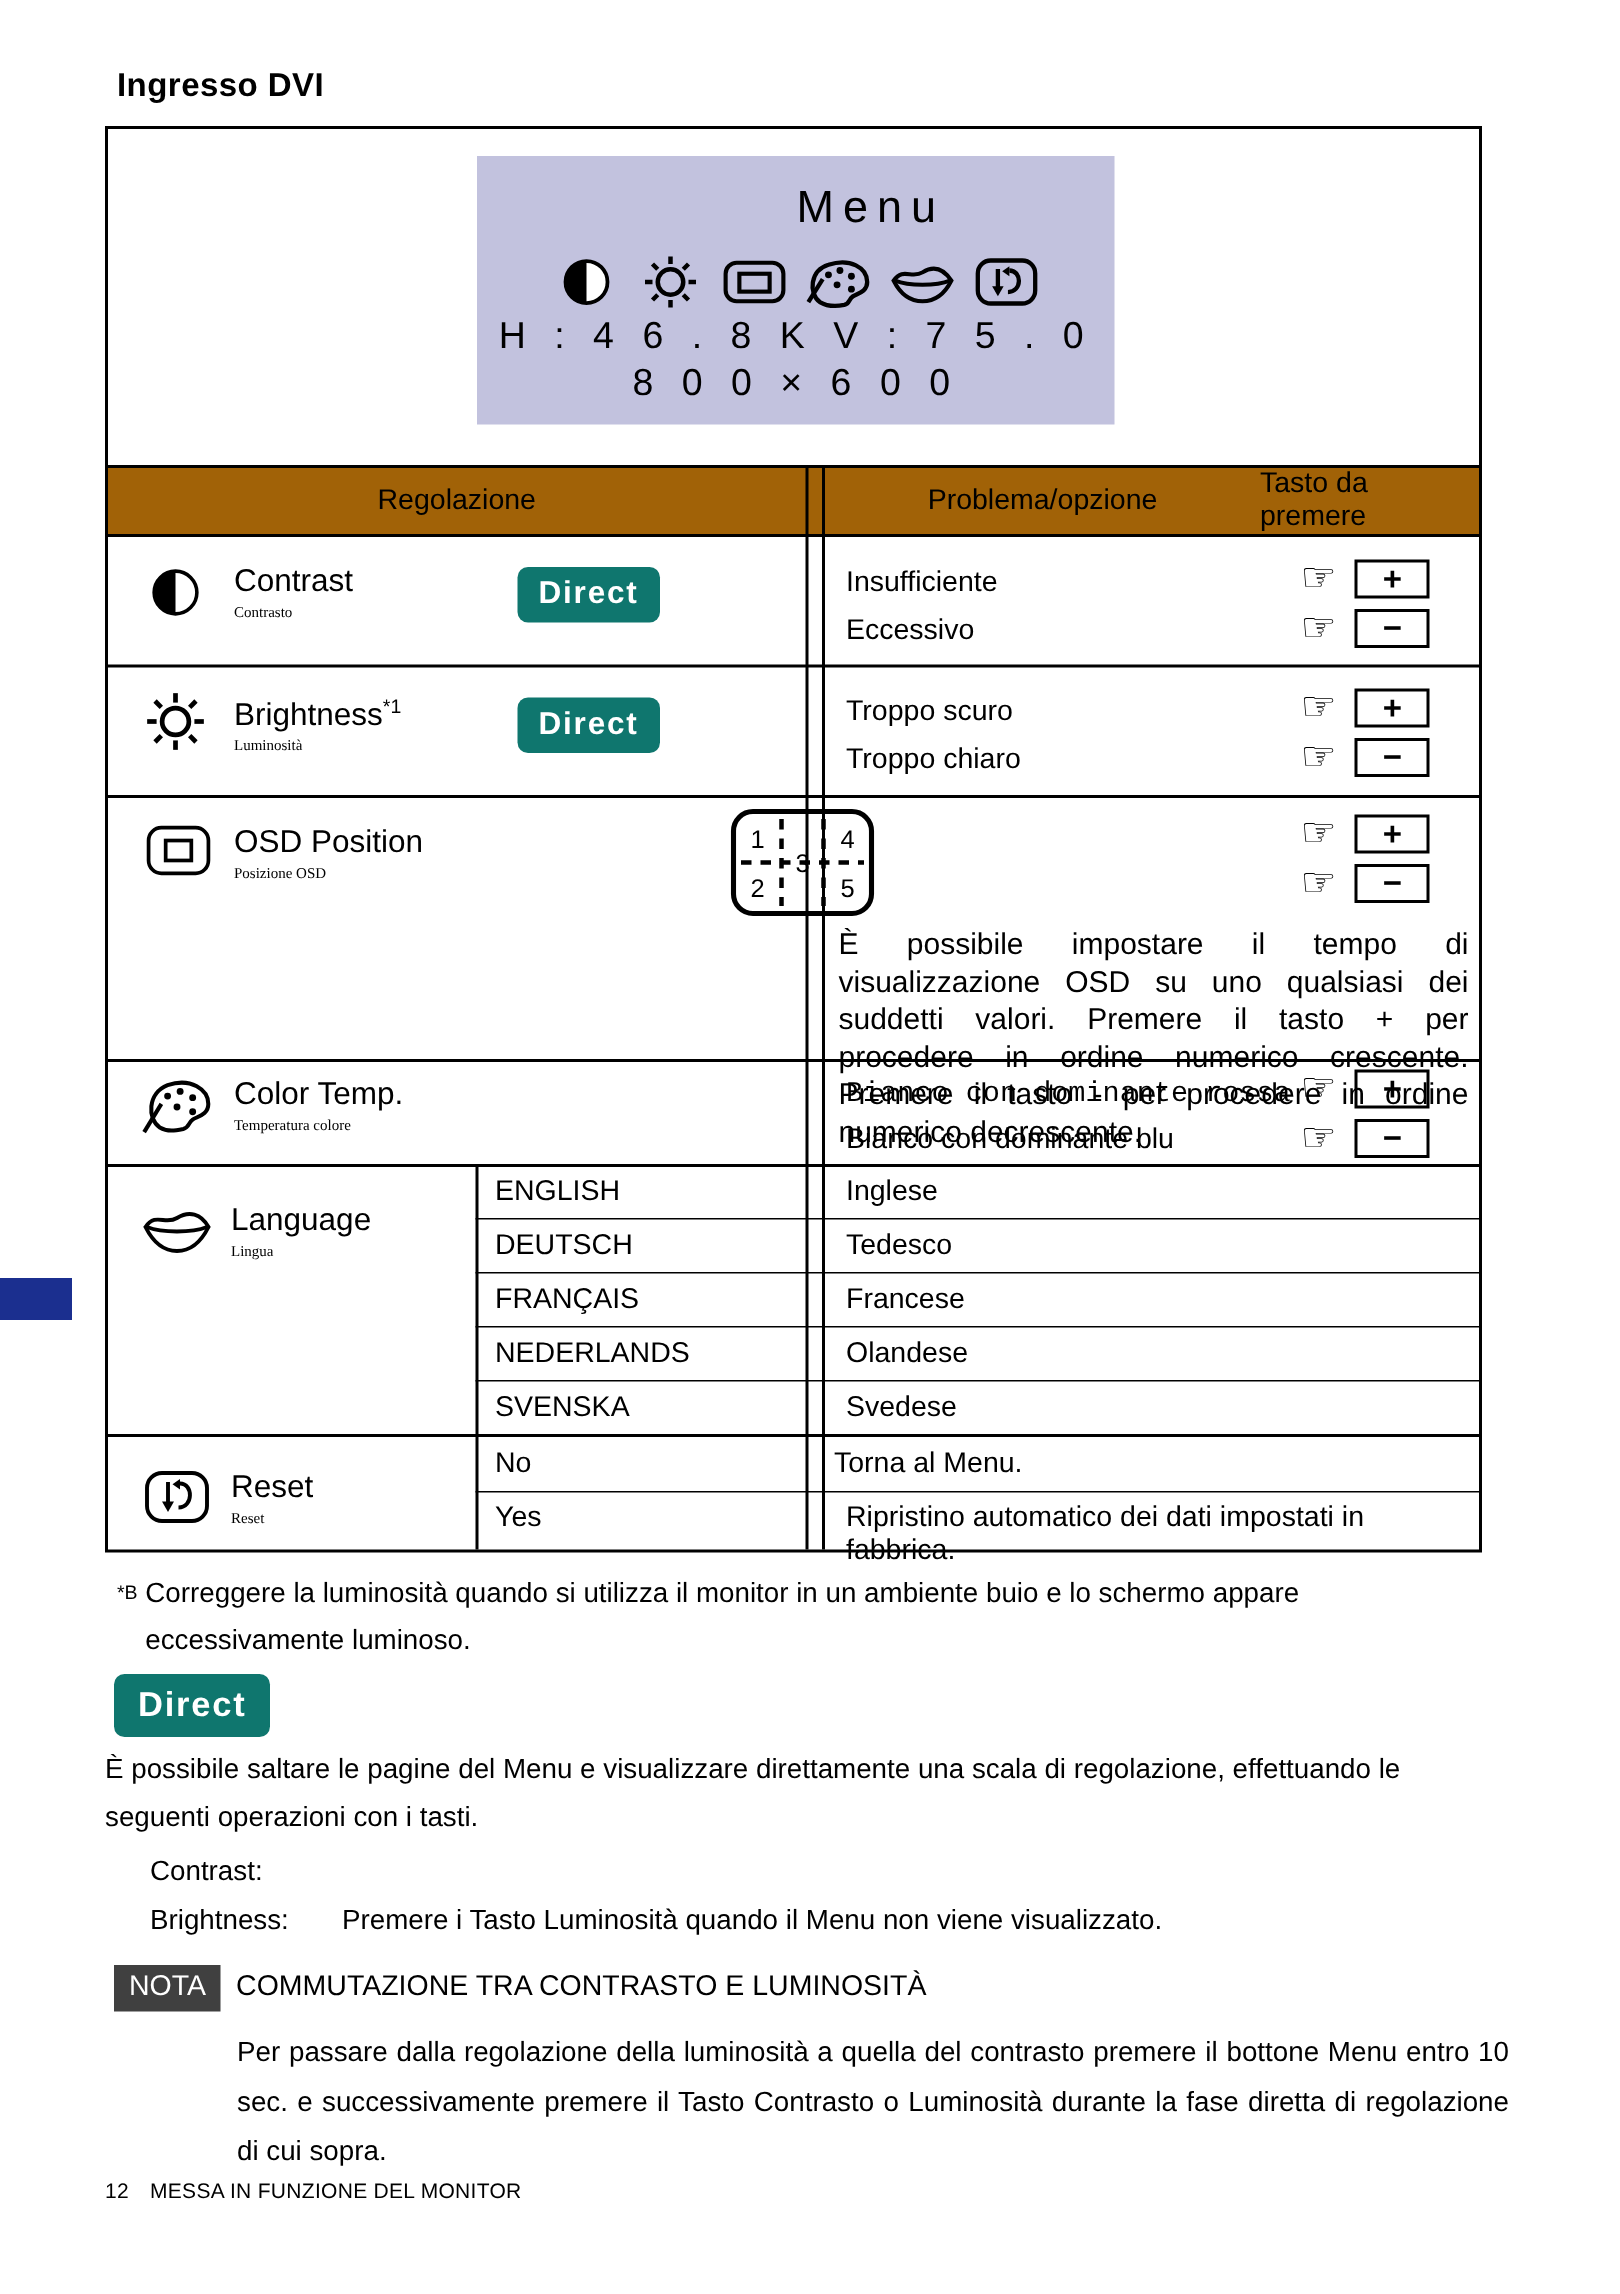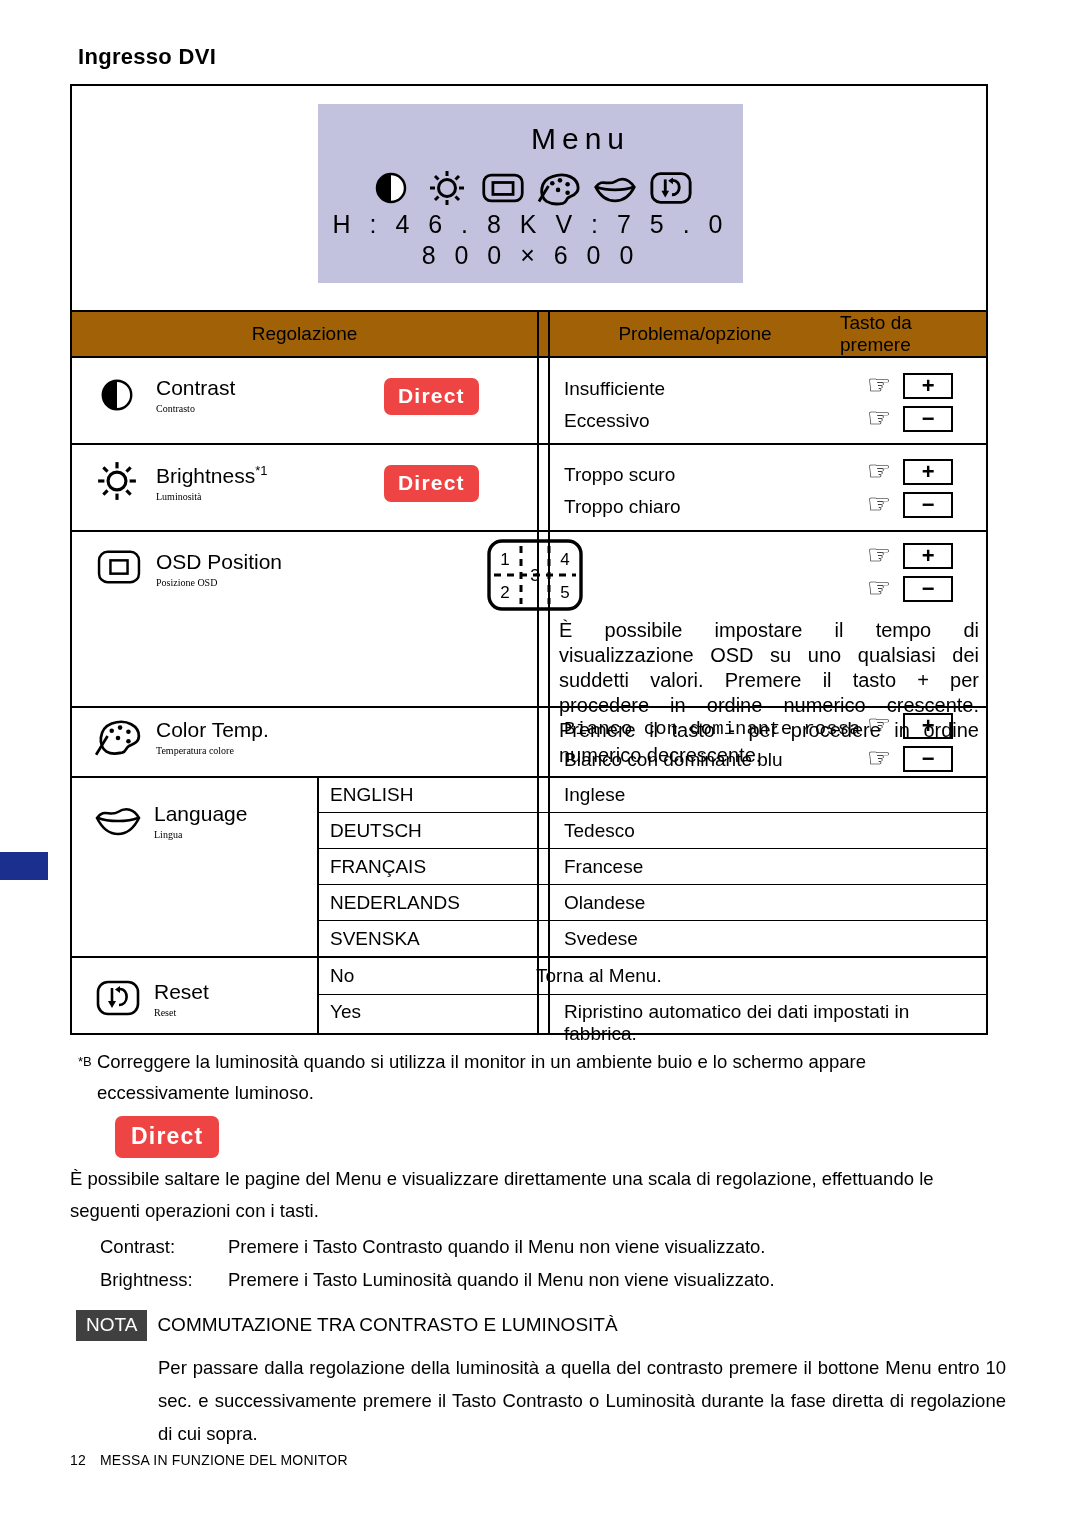--- a/index.html
+++ b/index.html
@@ -120,29 +120,28 @@
   }
   .adj-sub {
     font-size:10px;
     margin-top:3px;
     font-family:Liberation Serif, serif;
   }
   .sup { font-size:13px; vertical-align:super; }
 
   .direct-badge {
     display:inline-block;
-    background:#ef4444;
+    background:#0f766e;
     color:#fff;
     font-weight:bold;
     font-size:21px;
     letter-spacing:1.2px;
     padding:6px 14px 7px 14px;
     border-radius:7px;
     font-family:"Liberation Sans", sans-serif;
-    margin-left:39px;
   }
 
   .opt-text { font-size:19px; font-family:"Liberation Sans", sans-serif; }
   .prob-text { font-size:19px; font-family:"Liberation Sans", sans-serif; }
 
   .para-text {
     font-size:20px;
     line-height:25px;
     text-align:justify;
     font-family:"Liberation Sans", sans-serif;
@@ -454,21 +453,21 @@
         <path d="M24 27 C34 27 34 11 25 11" fill="none" stroke="#000" stroke-width="2.6"></path>
         <polygon points="25,8 25,15 20,11.5" fill="#000"></polygon>
       </svg>
     </div>
     <div class="cellbox" style="left:82px; top:622px; width:160px;">
       <div class="adj-name">Reset</div>
       <div class="adj-sub">Reset</div>
     </div>
 
     <div class="cellbox opt-text" style="left:258px; top:607px;">No</div>
-    <div class="cellbox prob-text" style="left:464px; top:607px;">Torna al Menu.</div>
+    <div class="cellbox prob-text" style="left:484px; top:607px;">Torna al Menu.</div>
 
     <div class="cellbox opt-text" style="left:258px; top:643px;">Yes</div>
     <div class="cellbox prob-text" style="left:492px; top:643px;">Ripristino automatico dei dati impostati in fabbrica.</div>
 
   </div>
 </div>
 
 <div class="blk" id="footnote">
   <span class="fn-mark">*B</span>
   <span class="fn-body">Correggere la luminosità quando si utilizza il monitor in un ambiente buio e lo schermo appare eccessivamente luminoso.</span>
@@ -476,21 +475,20 @@
 
 <div class="blk" id="direct-big">
   <span class="direct-badge">Direct</span>
 </div>
 
 <div class="blk" id="direct-desc">È possibile saltare le pagine del Menu e visualizzare direttamente una scala di regolazione, effettuando le seguenti operazioni con i tasti.</div>
 
 <div class="blk" id="keylist">
   <div class="keylist-row">
     <span class="keylist-label">Contrast:</span>
-    <span>Premere i Tasto Contrasto quando il Menu non viene visualizzato.</span>
   </div>
   <div class="keylist-row">
     <span class="keylist-label">Brightness:</span>
     <span>Premere i Tasto Luminosità quando il Menu non viene visualizzato.</span>
   </div>
 </div>
 
 <div class="blk" id="nota">
   <span class="nota-badge">NOTA</span><span class="nota-head">COMMUTAZIONE TRA CONTRASTO E LUMINOSITÀ</span>
   <div class="nota-body">Per passare dalla regolazione della luminosità a quella del contrasto premere il bottone Menu entro 10 sec. e successivamente premere il Tasto Contrasto o Luminosità durante la fase diretta di regolazione di cui sopra.</div>

